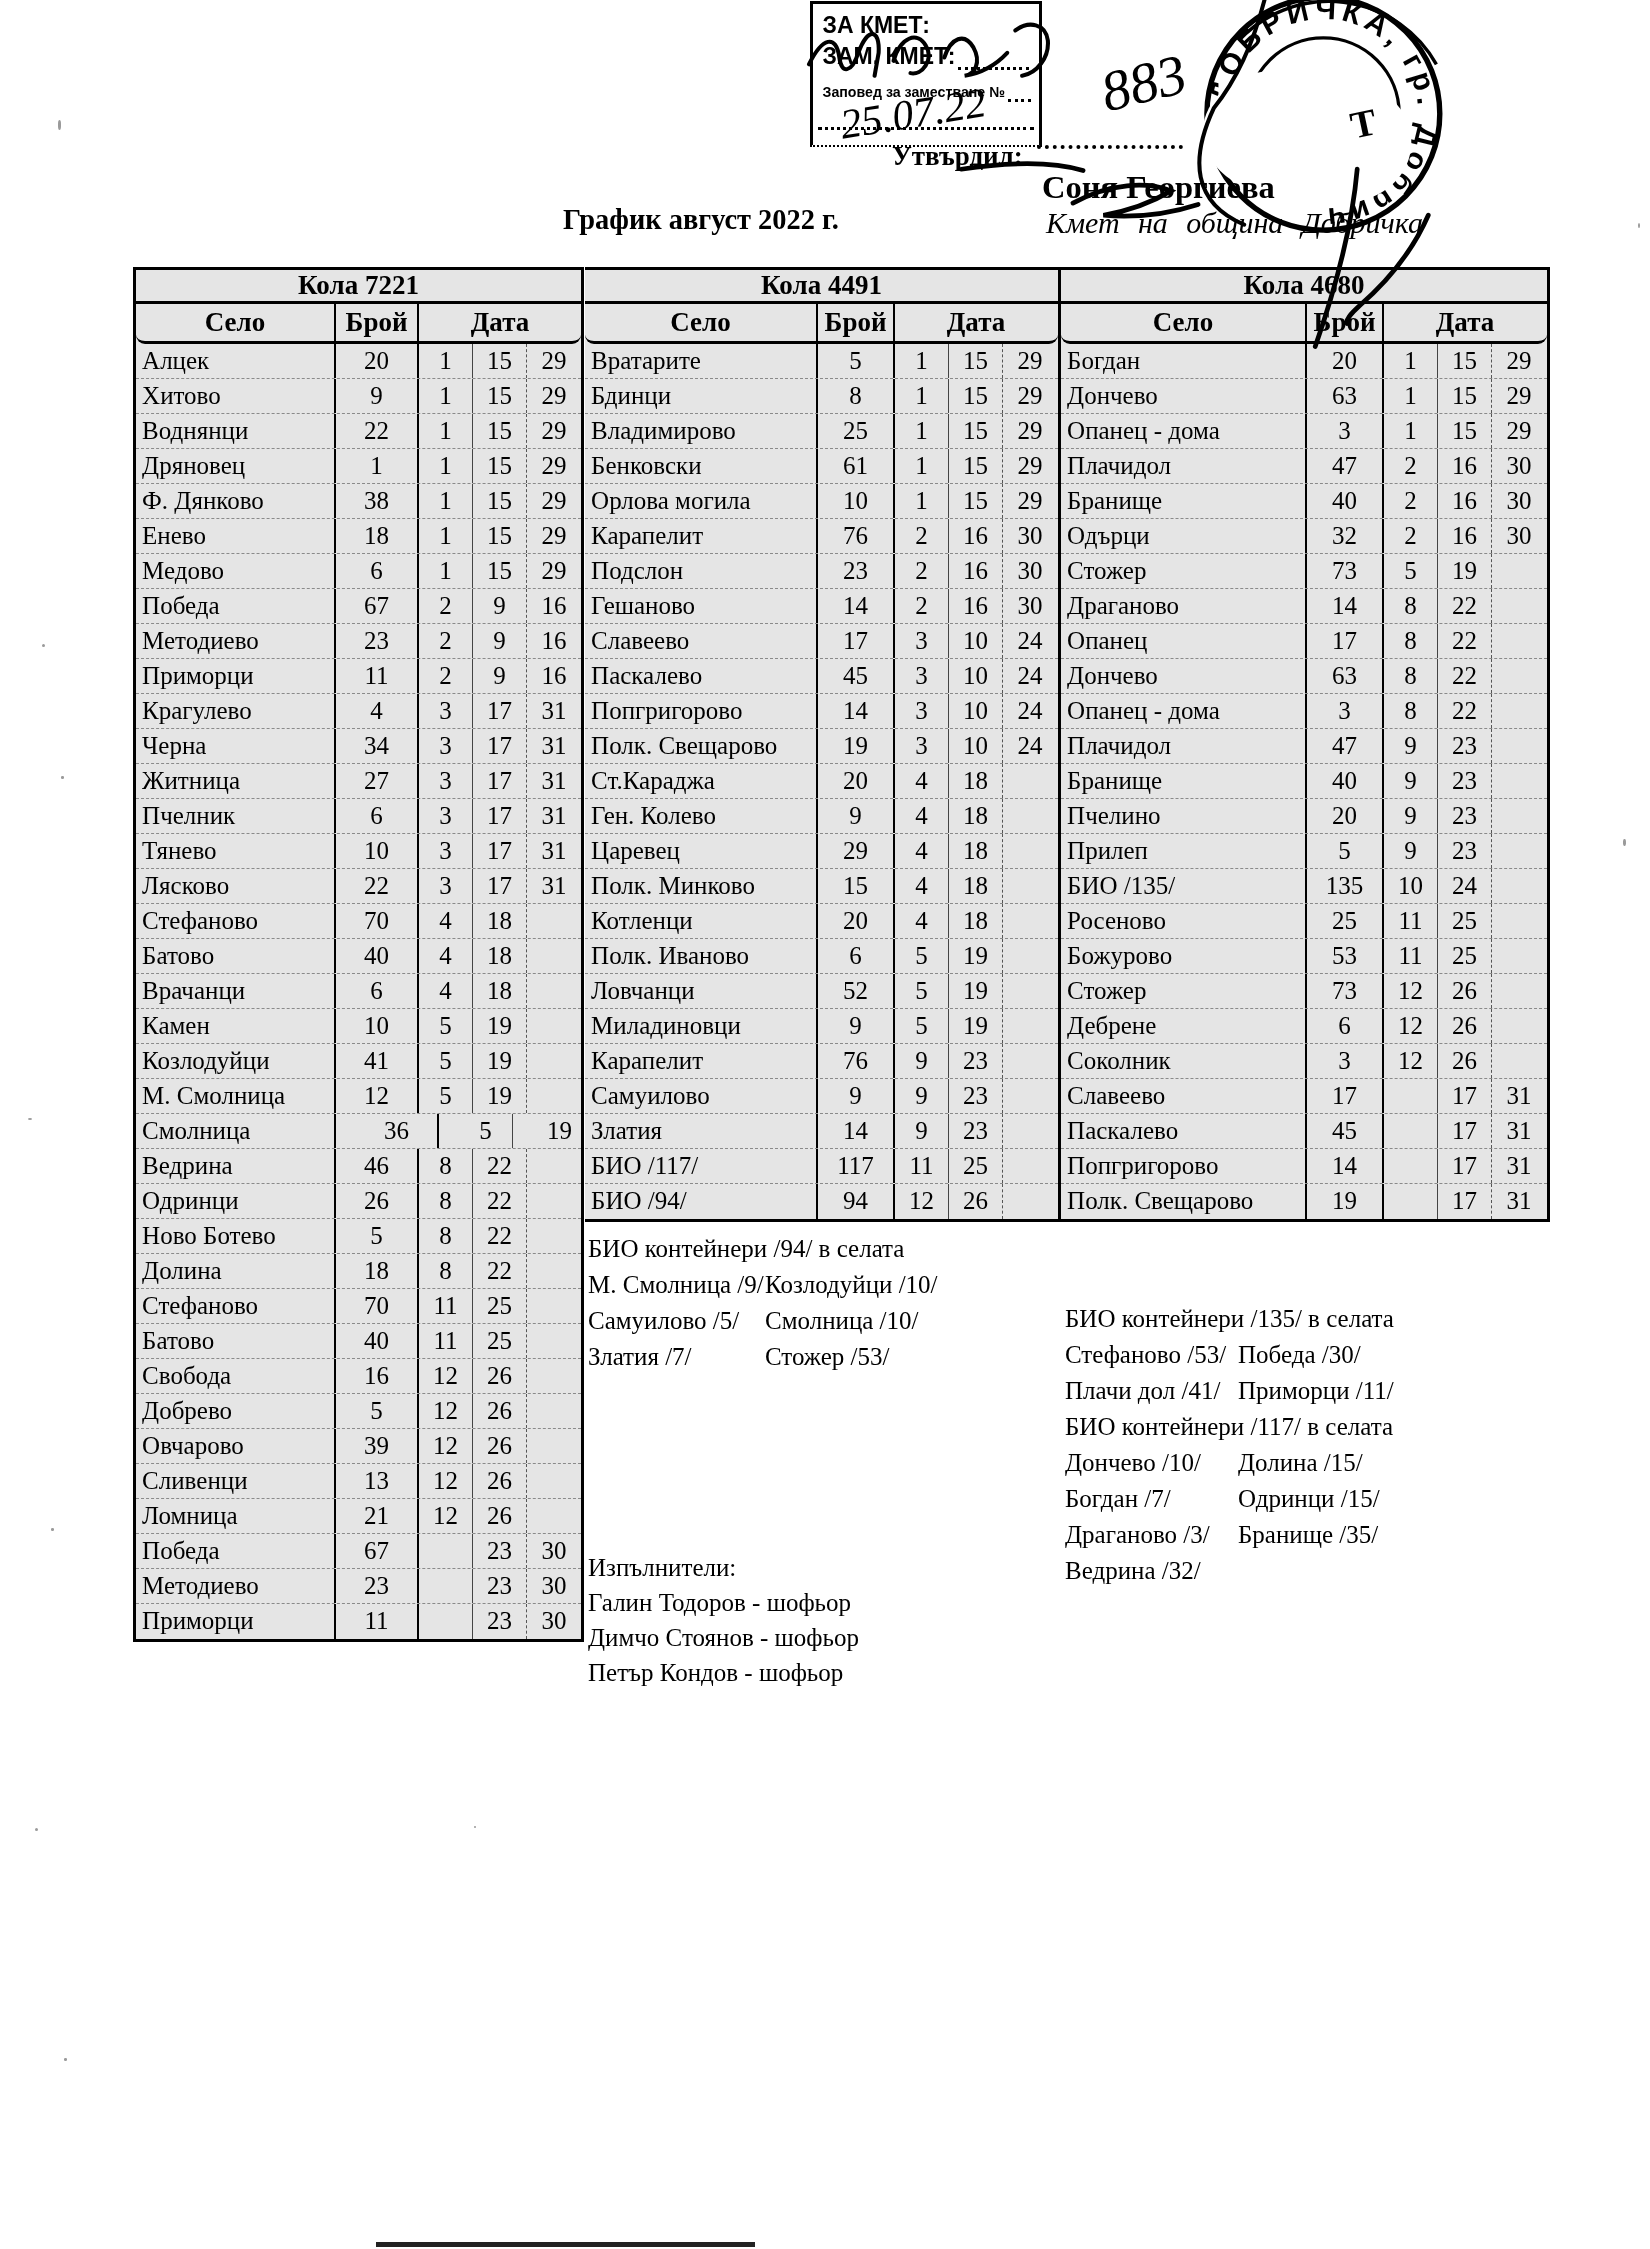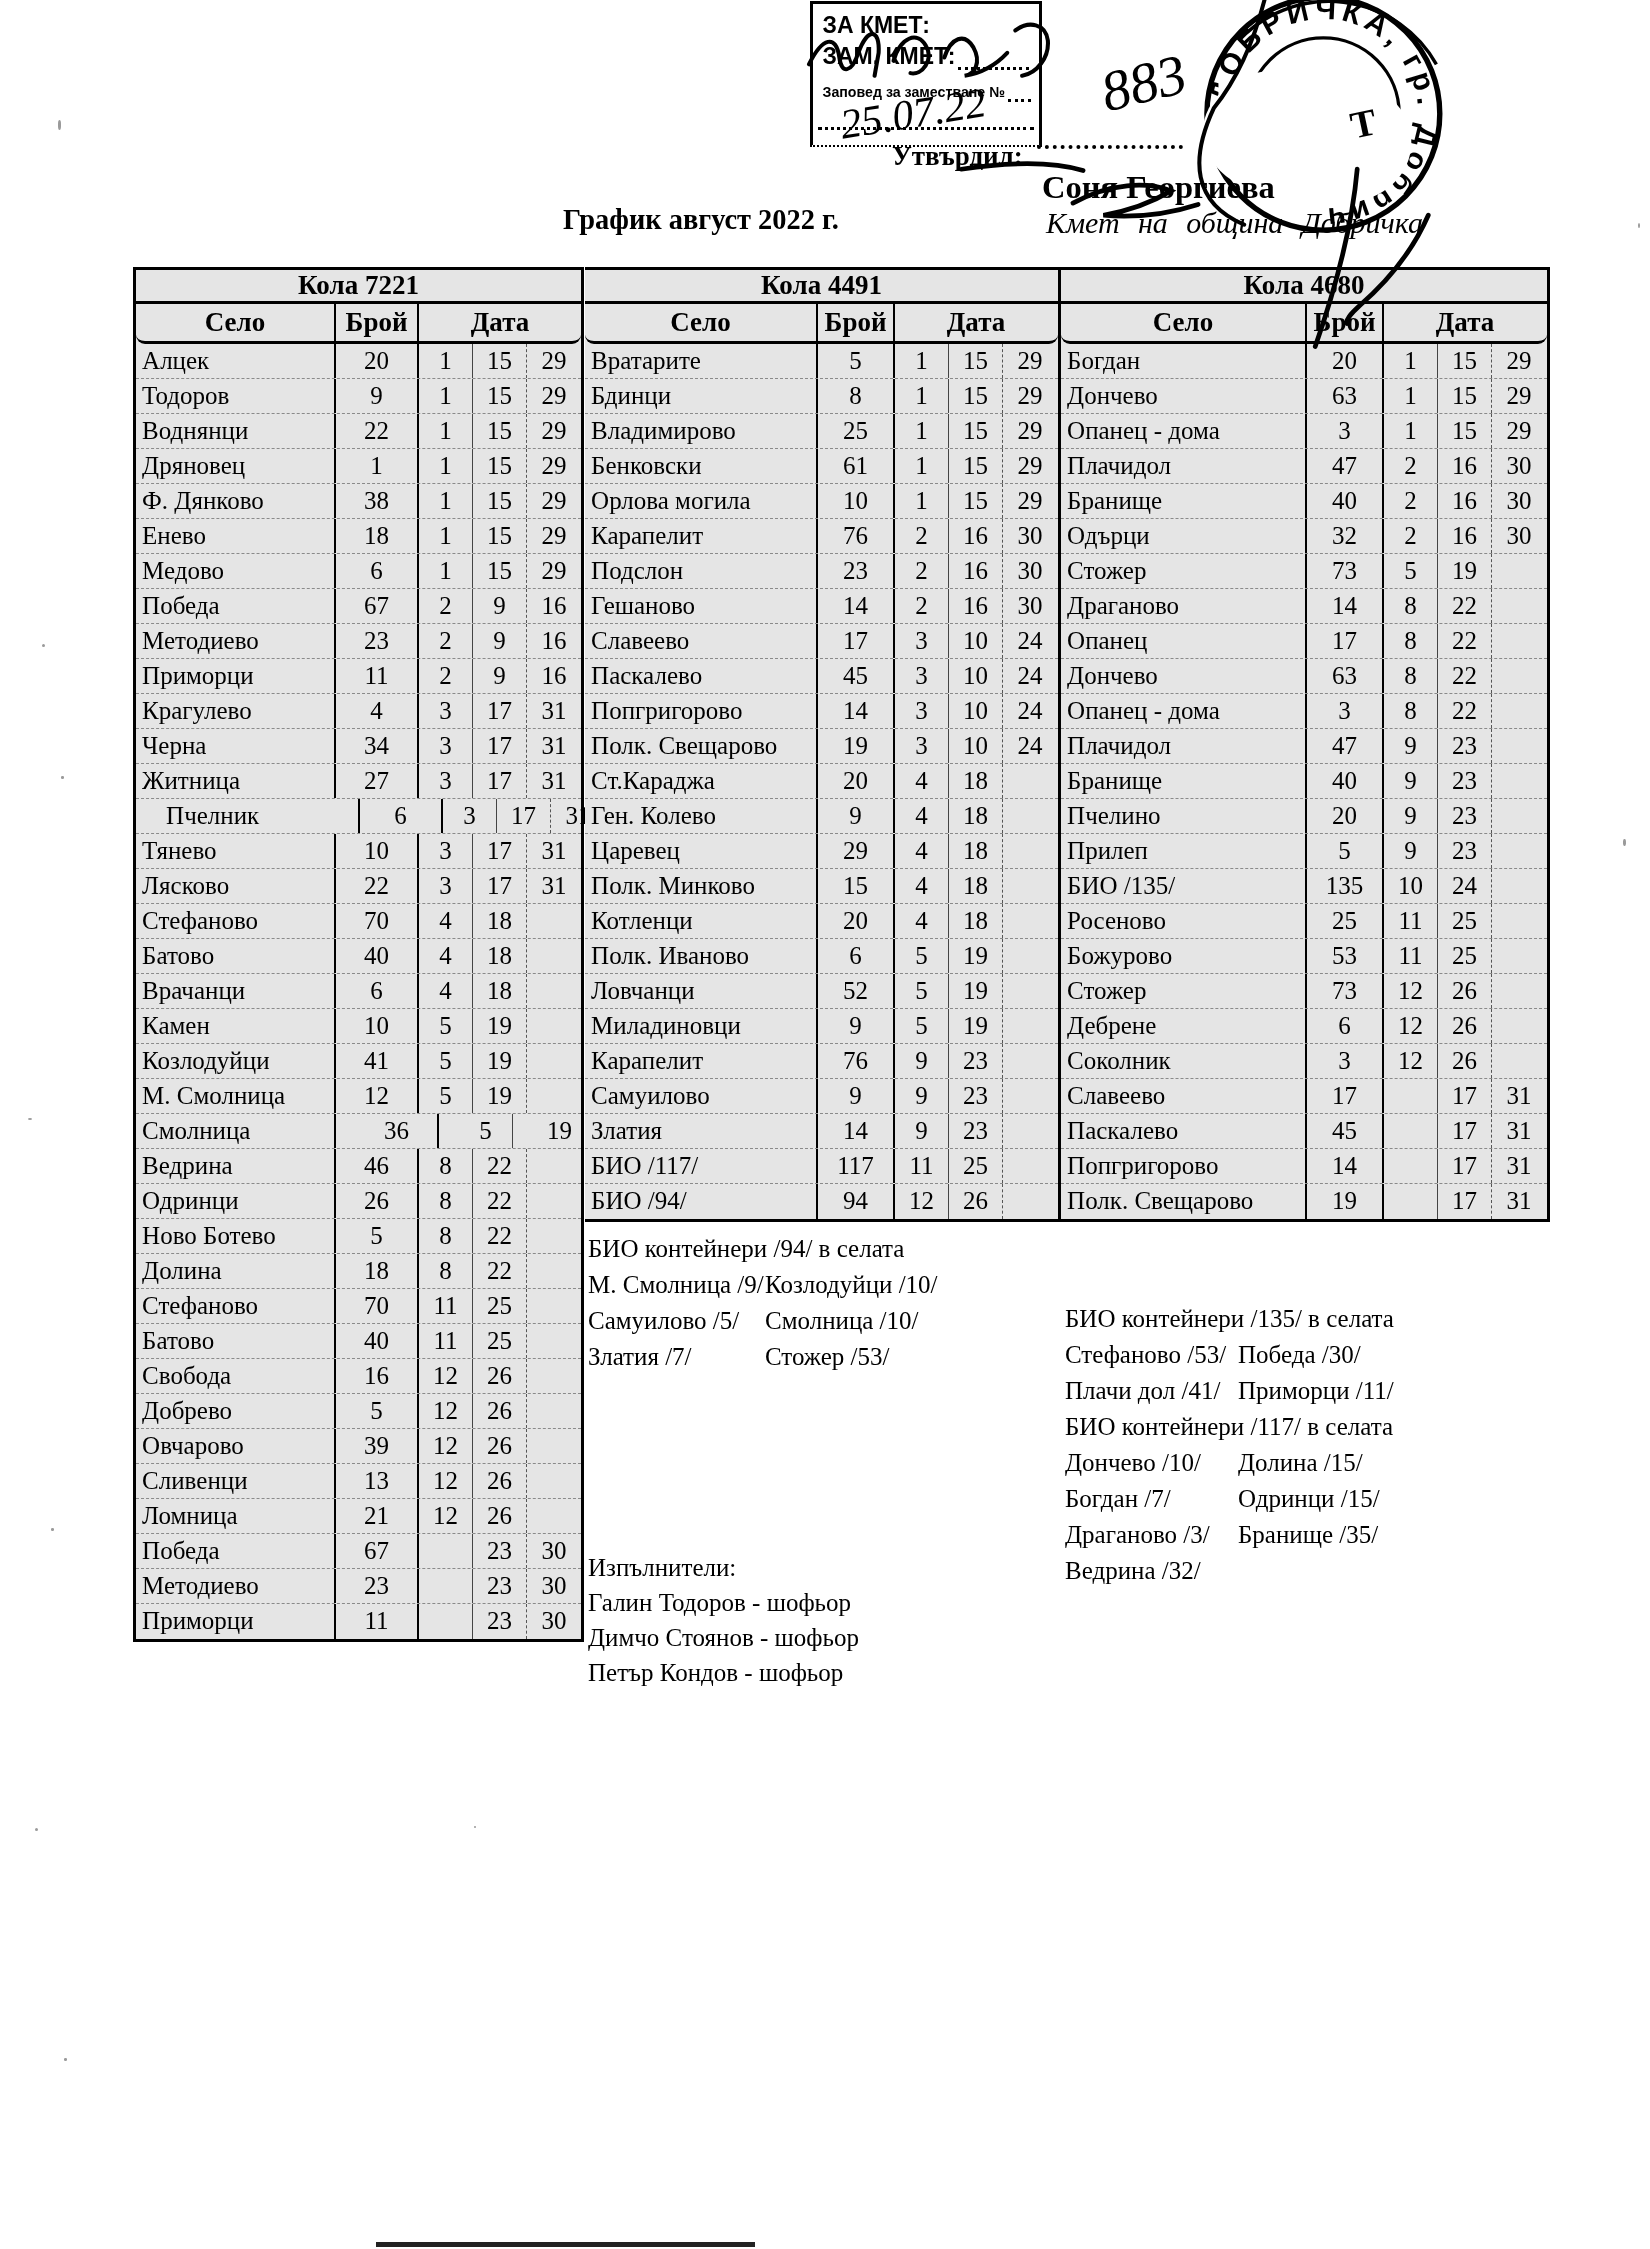--- a/index.html
+++ b/index.html
@@ -83,21 +83,21 @@
           <div class="">Дата</div>
         </div>
         <div class="row" style="grid-template-columns: 200px 83px 54px 54px 54px; height: 35px; line-height: 34px;">
           <div class="cell v">Алцек</div>
           <div class="cell n">20</div>
           <div class="cell d1">1</div>
           <div class="cell d2">15</div>
           <div class="cell d3">29</div>
         </div>
         <div class="row" style="grid-template-columns: 200px 83px 54px 54px 54px; height: 35px; line-height: 34px;">
-          <div class="cell v">Тодоров</div>
+          <div class="cell v">Хитово</div>
           <div class="cell n">9</div>
           <div class="cell d1">1</div>
           <div class="cell d2">15</div>
           <div class="cell d3">29</div>
         </div>
         <div class="row" style="grid-template-columns: 200px 83px 54px 54px 54px; height: 35px; line-height: 34px;">
           <div class="cell v">Воднянци</div>
           <div class="cell n">22</div>
           <div class="cell d1">1</div>
           <div class="cell d2">15</div>
@@ -166,21 +166,21 @@
           <div class="cell d2">17</div>
           <div class="cell d3">31</div>
         </div>
         <div class="row" style="grid-template-columns: 200px 83px 54px 54px 54px; height: 35px; line-height: 34px;">
           <div class="cell v">Житница</div>
           <div class="cell n">27</div>
           <div class="cell d1">3</div>
           <div class="cell d2">17</div>
           <div class="cell d3">31</div>
         </div>
-        <div class="row" style="grid-template-columns: 200px 83px 54px 54px 54px; height: 35px; line-height: 34px; padding-left: 24px;">
+        <div class="row" style="grid-template-columns: 200px 83px 54px 54px 54px; height: 35px; line-height: 34px;">
           <div class="cell v">Пчелник</div>
           <div class="cell n">6</div>
           <div class="cell d1">3</div>
           <div class="cell d2">17</div>
           <div class="cell d3">31</div>
         </div>
         <div class="row" style="grid-template-columns: 200px 83px 54px 54px 54px; height: 35px; line-height: 34px;">
           <div class="cell v">Тянево</div>
           <div class="cell n">10</div>
           <div class="cell d1">3</div>

